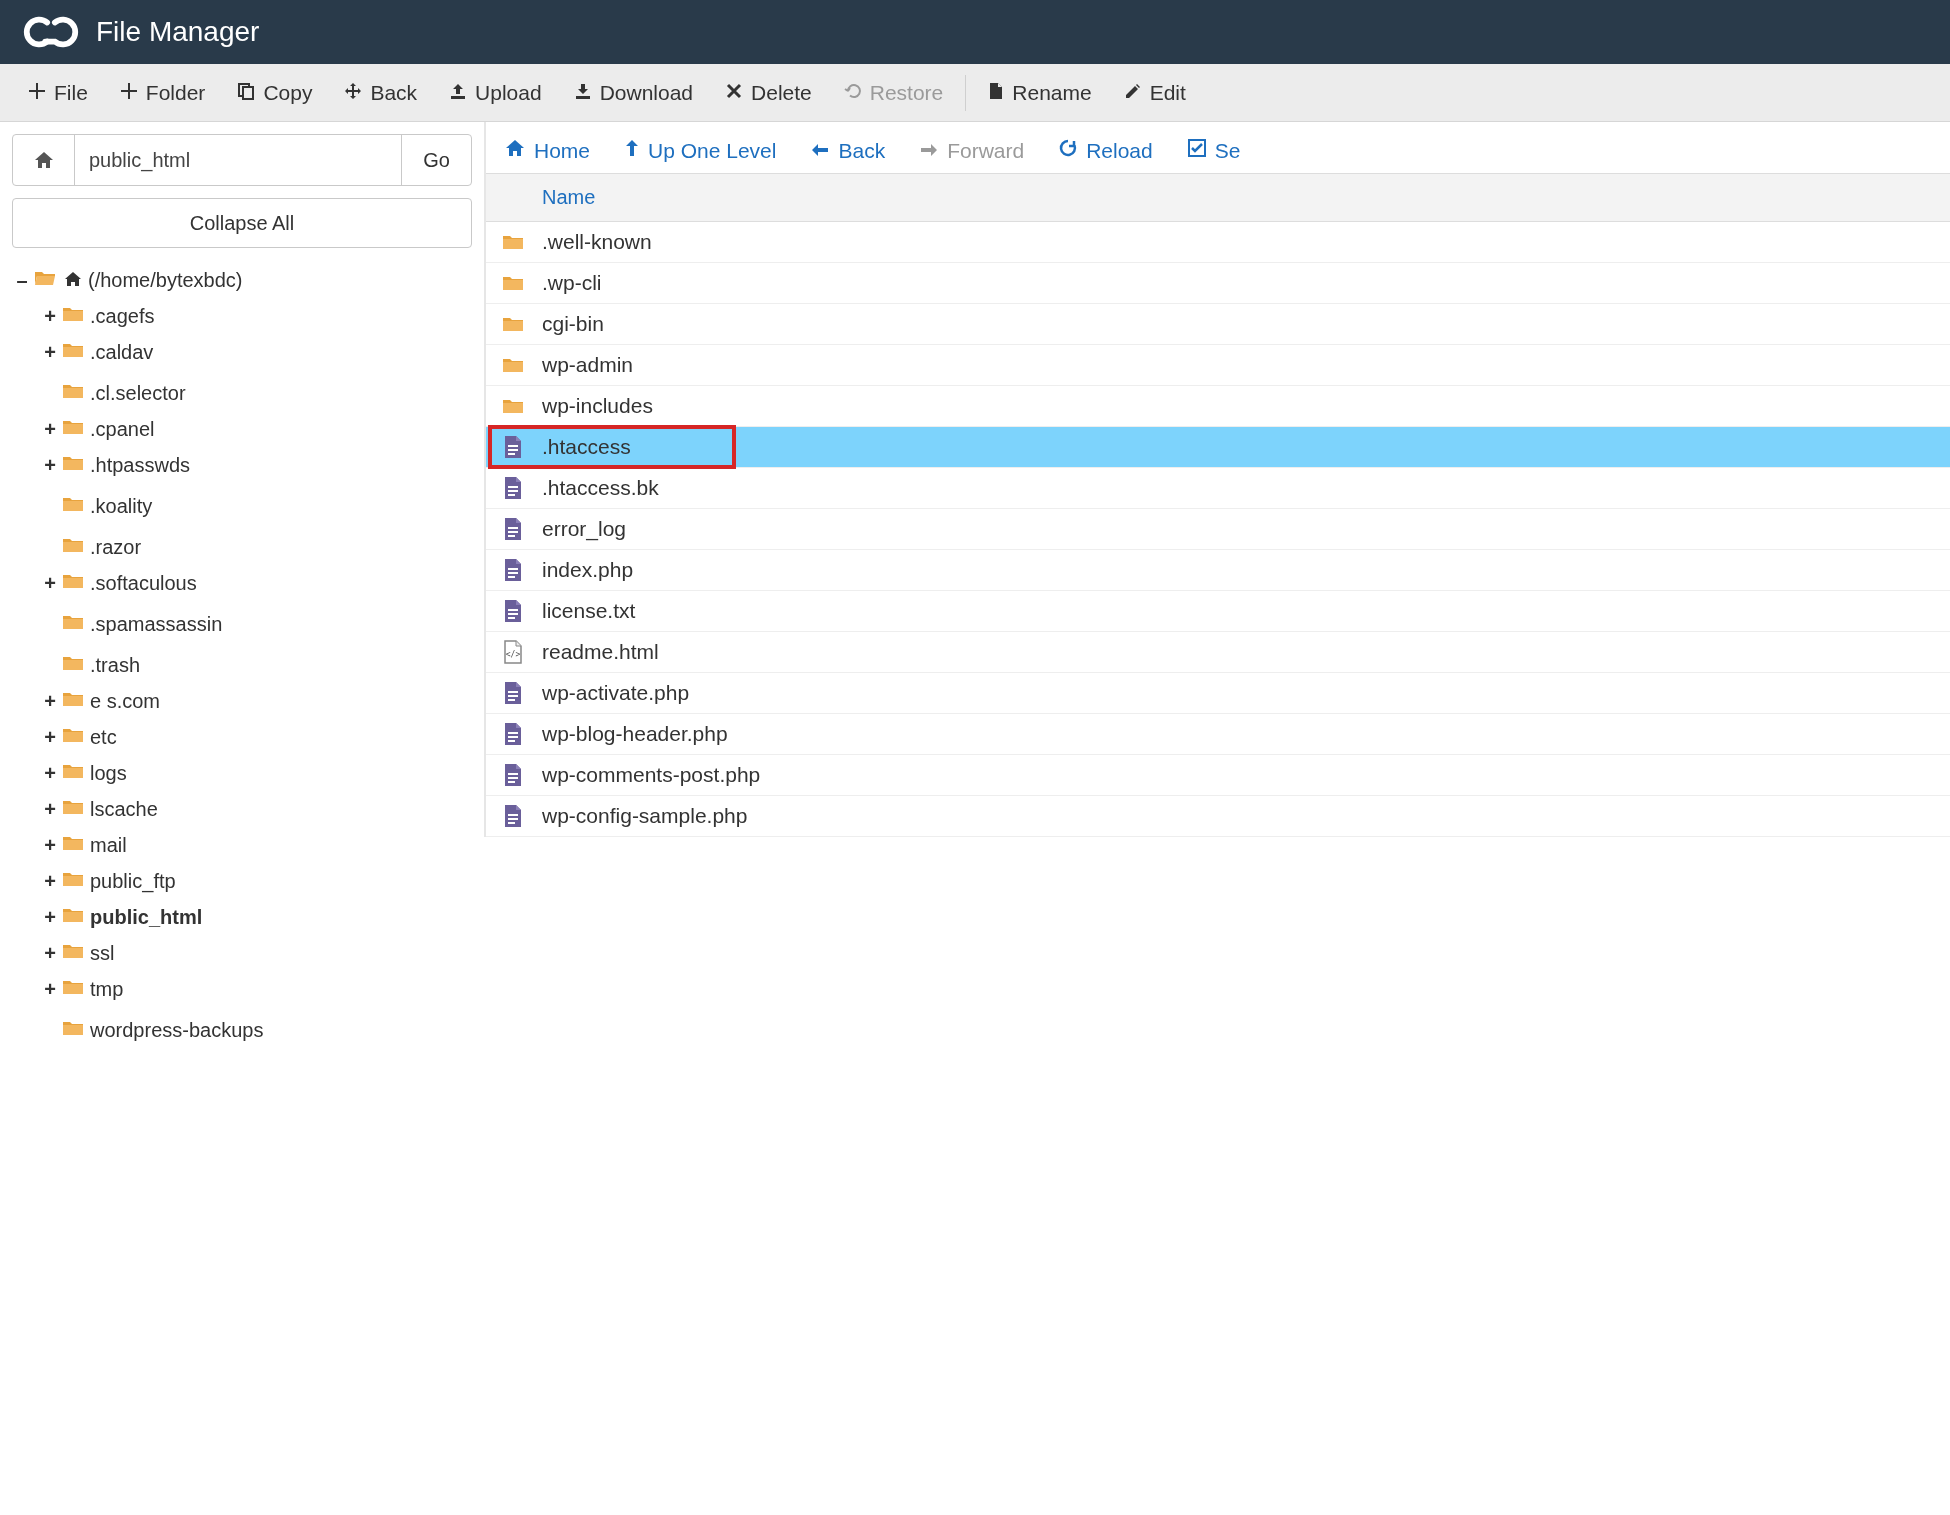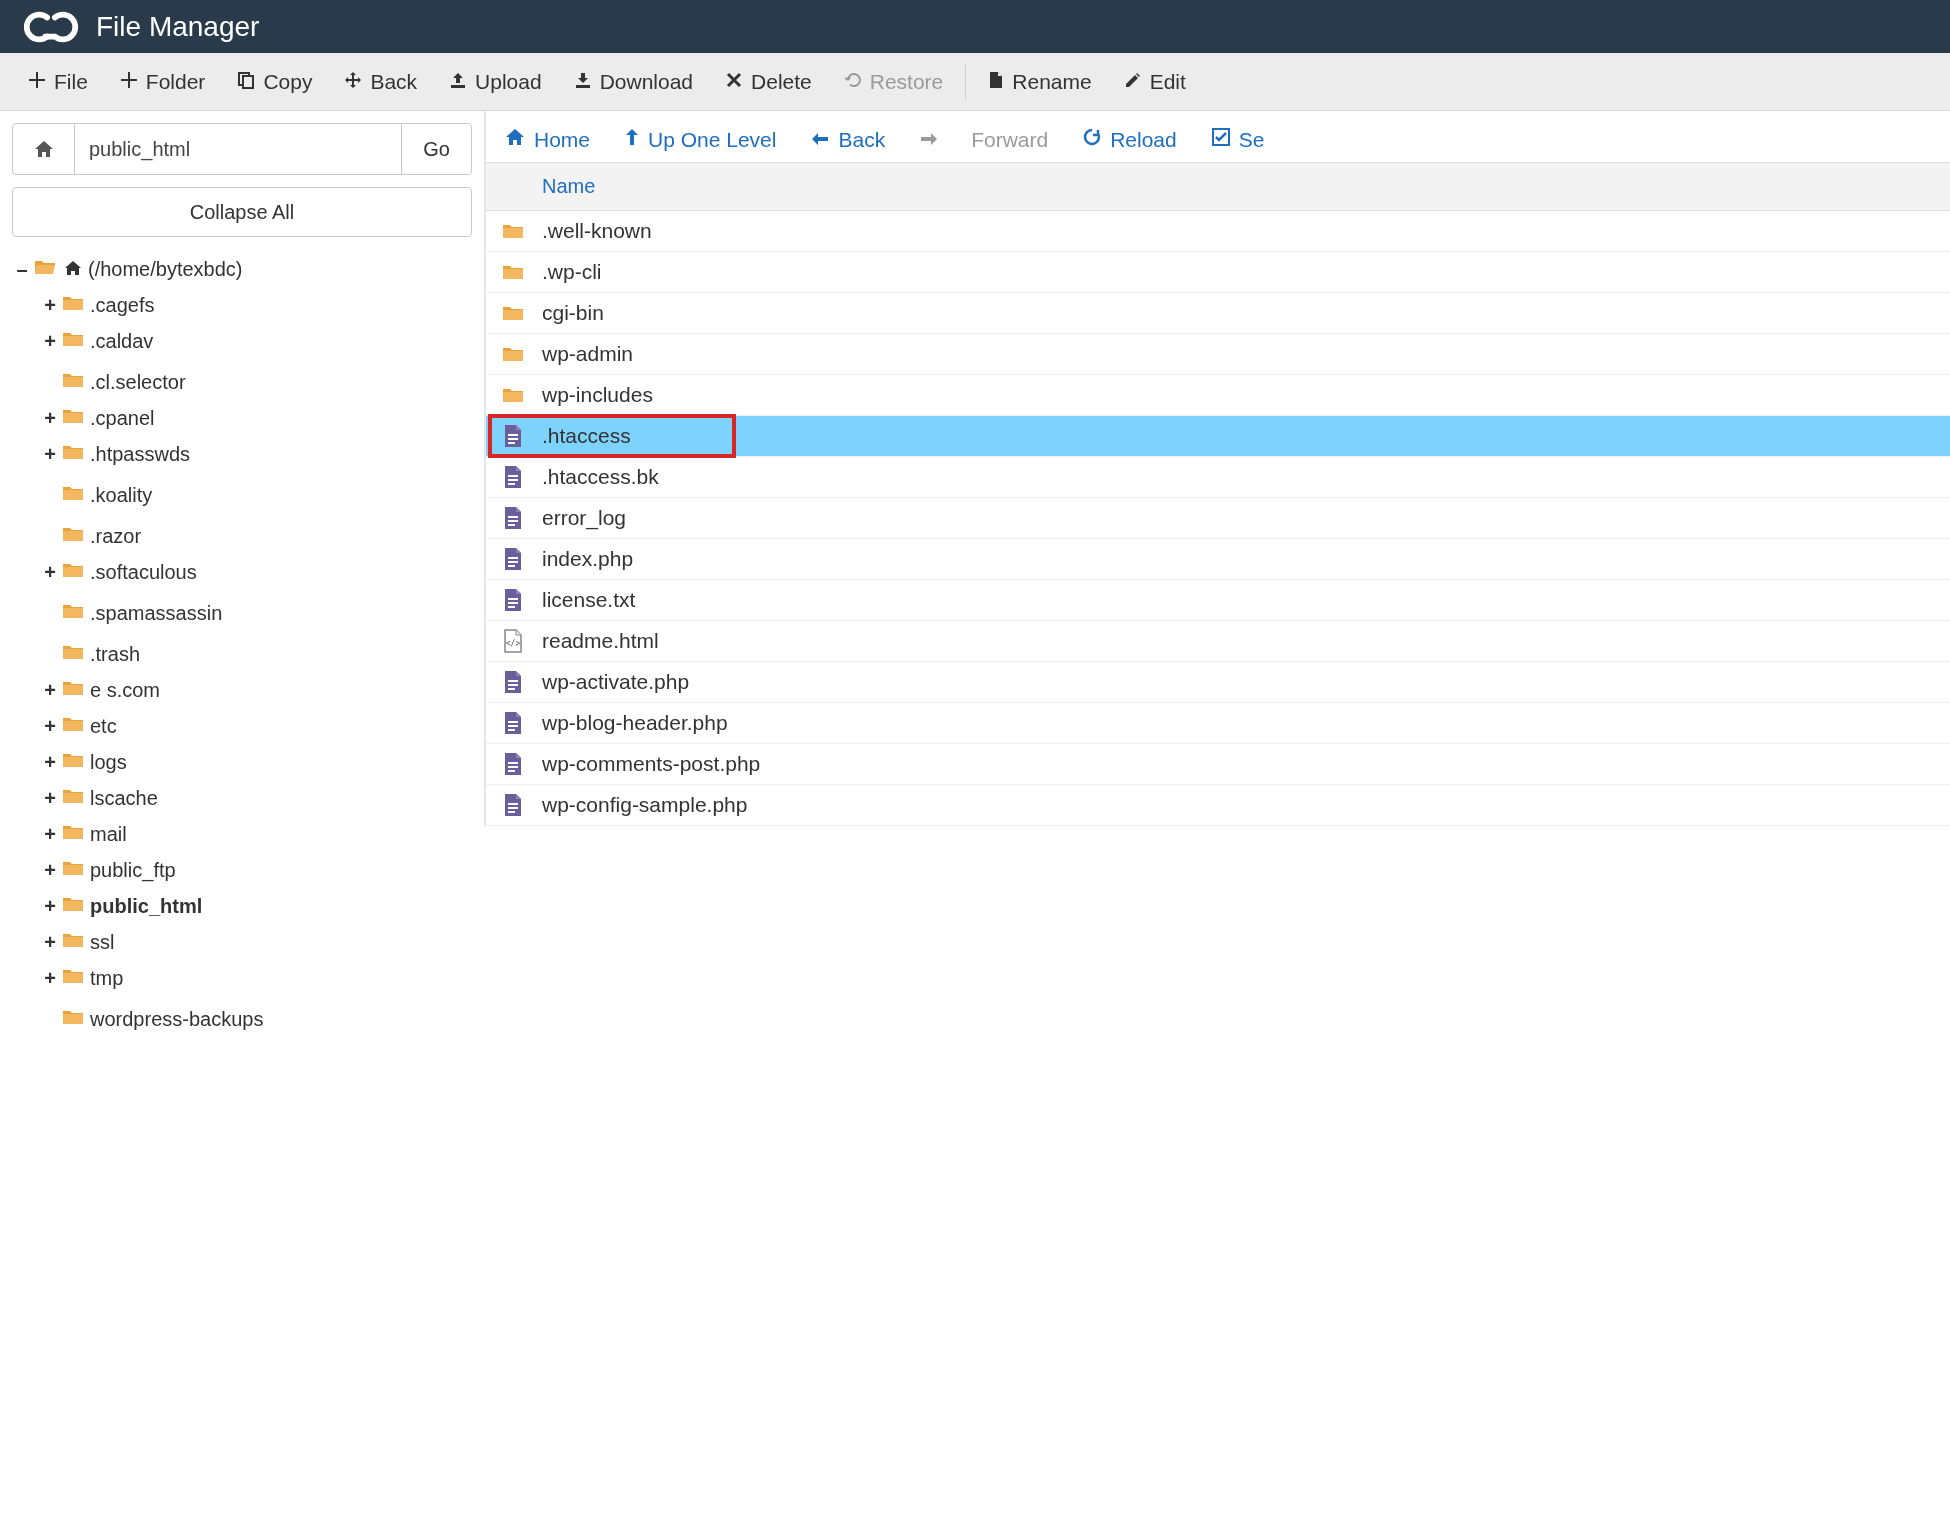--- a/index.html
+++ b/index.html
@@ -12,21 +12,21 @@
   overflow: hidden;
 }
 
 
 .header {
   background: #293a4a;
   color: #fff;
   display: flex;
   align-items: center;
   padding: 14px 20px;
-  height: 53px;
+  height: 64px;
 }
 .header .logo {
   width: 62px;
   height: 46px;
   margin-right: 14px;
   display: inline-flex;
   align-items: center;
 }
 .header .title {
   font-size: 28px;
@@ -137,21 +137,21 @@
 .nav {
   display: flex;
   align-items: center;
   padding: 10px 18px;
   font-size: 21px;
   gap: 34px;
 }
 .nav .nav-btn { display: inline-flex; align-items: center; cursor: pointer; }
 .nav .nav-btn .ico { margin-right: 8px; }
 .nav .blue { color: #1e6fbf; }
-.nav .gray { color: #9a9a9a; cursor: default; gap: 24px; }
+.nav .gray { color: #9a9a9a; cursor: default; }
 
 .table-head {
   background: #f3f3f3;
   border-top: 1px solid #ddd;
   border-bottom: 1px solid #ddd;
   padding: 12px 0 12px 56px;
   font-size: 20px;
   color: #1e6fbf;
 }
 

